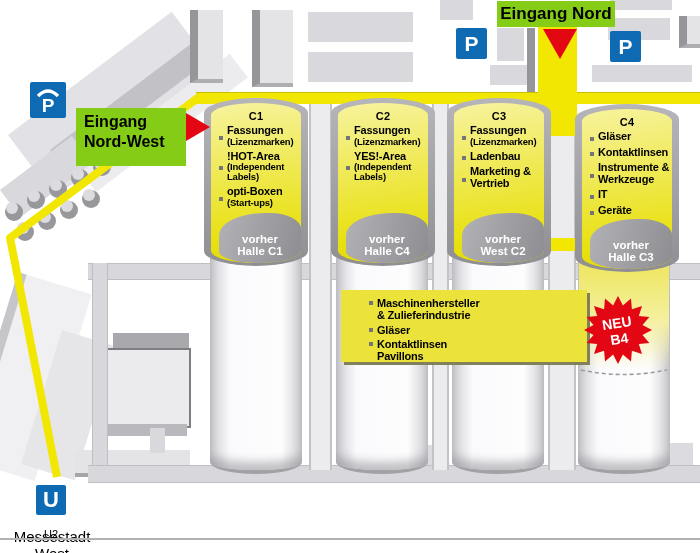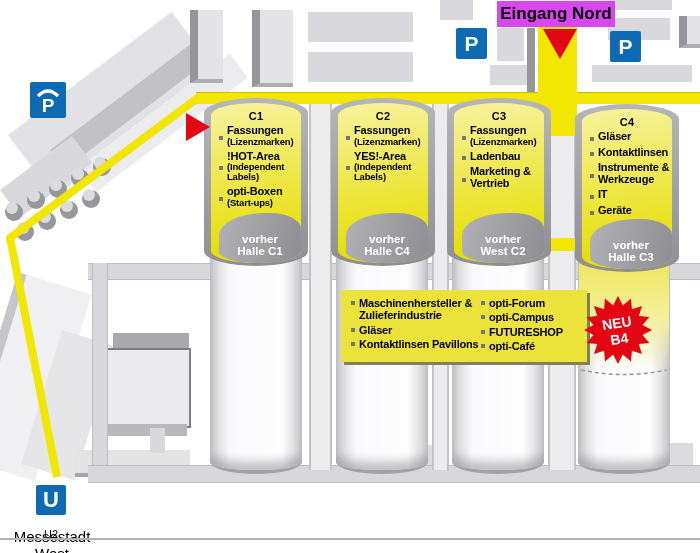--- a/index.html
+++ b/index.html
@@ -51,26 +51,26 @@
     border-radius:60% 40% 44px 44px / 48% 34% 12px 12px;}
   .col-foot .ftxt{position:absolute;left:0;right:0;bottom:5px;text-align:center;color:#fff;
     font-size:11.5px;font-weight:bold;line-height:1.1;}
 
   
   .infobox{position:absolute;left:341px;top:290px;width:246px;height:72px;background:#ebe339;
     box-shadow:3px 3px 0 #80805a;display:flex;z-index:9;}
   .icol{padding-top:7px;}
   .icol.l{margin-left:10px;width:128px;}
   .icol.r{margin-left:2px;width:100px;}
-  .iitem{display:flex;align-items:flex-start;margin-bottom:2px;}
+  .iitem{display:flex;align-items:flex-start;margin-bottom:2px;margin-left:18px;}
   .iitem .bullet{margin-top:4px;}
   .ilabel{font-size:11px;font-weight:bold;line-height:1.12;letter-spacing:-.2px;}
 
   
-  .entr-label{position:absolute;background:#d946ef;font-weight:bold;z-index:11;}
+  .entr-label{position:absolute;background:#84cc16;font-weight:bold;z-index:11;}
   .p-icon{position:absolute;width:31px;height:31px;background:#0e6ab3;border-radius:2px;z-index:11;
     display:flex;align-items:center;justify-content:center;color:#fff;font-weight:bold;font-size:21px;}
   .u-icon{position:absolute;left:36px;top:485px;width:30px;height:30px;background:#0e6ab3;border-radius:2px;z-index:11;
     display:flex;align-items:center;justify-content:center;color:#fff;font-weight:bold;font-size:22px;}
   .u-line{position:absolute;left:24px;top:528px;width:54px;text-align:center;font-size:11px;z-index:11;}
   .u-station{position:absolute;left:2px;top:528px;width:100px;text-align:center;font-size:15px;z-index:11;}
   .bottom-line{position:absolute;left:0;top:538px;width:700px;height:2px;background:#b2b2b6;z-index:11;}
 
   .svg-abs{position:absolute;z-index:2;}
   svg text{font-family:"Liberation Sans","DejaVu Sans",sans-serif;}
@@ -292,53 +292,39 @@
         </div>
         <div class="iitem">
           <span class="bullet"></span>
           <span class="ilabel">Gläser</span>
         </div>
         <div class="iitem">
           <span class="bullet"></span>
           <span class="ilabel">Kontaktlinsen Pavillons</span>
         </div>
       </div>
-    <div class="icol r">
-        <div class="iitem">
-          <span class="bullet"></span>
-          <span class="ilabel">opti-Forum</span>
-        </div>
-        <div class="iitem">
-          <span class="bullet"></span>
-          <span class="ilabel">opti-Campus</span>
-        </div>
-        <div class="iitem">
-          <span class="bullet"></span>
-          <span class="ilabel">FUTURESHOP</span>
-        </div>
-        <div class="iitem">
-          <span class="bullet"></span>
-          <span class="ilabel">opti-Café</span>
-        </div>
-      </div>
   </div>
 
   <svg class="svg-abs" style="left:584px;top:296px;z-index:10;" width="68" height="68" viewBox="0 0 68 68">
     <polygon fill="#e30613" points="68,34 58.5,38.9 65.4,47 54.8,47.9 58,58 47.9,54.8 47,65.4 38.9,58.5 34,68 29.1,58.5 21,65.4 20.1,54.8 10,58 13.2,47.9 2.6,47 9.5,38.9 0,34 9.5,29.1 2.6,21 13.2,20.1 10,10 20.1,13.2 21,2.6 29.1,9.5 34,0 38.9,9.5 47,2.6 47.9,13.2 58,10 54.8,20.1 65.4,21 58.5,29.1"></polygon>
     <g transform="rotate(-9 34 34)" fill="#fff" font-weight="bold" font-size="14" text-anchor="middle">
       <text x="34" y="32">NEU</text>
       <text x="34" y="48">B4</text>
     </g>
   </svg>
 
   <div class="entr-label" style="left:497px;top:1px;width:118px;height:26px;font-size:17px;display:flex;align-items:center;justify-content:center;">Eingang Nord</div>
   <svg class="svg-abs" style="left:542px;top:28px;z-index:12;" width="36" height="32" viewBox="0 0 36 32">
     <polygon points="1,1 35,1 18,31" fill="#e30613"></polygon>
   </svg>
 
+  <div class="entr-label" style="left:76px;top:108px;width:110px;height:58px;font-size:16px;line-height:1.25;padding:4px 0 0 8px;box-sizing:border-box;">
+    <span>Eingang</span><br>
+    <span>Nord-West</span>
+  </div>
   <svg class="svg-abs" style="left:185px;top:112px;z-index:12;" width="26" height="30" viewBox="0 0 26 30">
     <polygon points="1,1 25,15 1,29" fill="#e30613"></polygon>
   </svg>
 
   <svg class="svg-abs" style="left:30px;top:82px;z-index:11;" width="36" height="36" viewBox="0 0 36 36">
     <rect x="0" y="0" width="36" height="36" rx="2" fill="#0e6ab3"></rect>
     <path d="M8,14 Q18,4 28,14" fill="none" stroke="#fff" stroke-width="3.4"></path>
     <text x="18" y="30" fill="#fff" font-weight="bold" font-size="19" text-anchor="middle">P</text>
   </svg>
   <div class="p-icon" style="left:456px;top:28px;">P</div>

